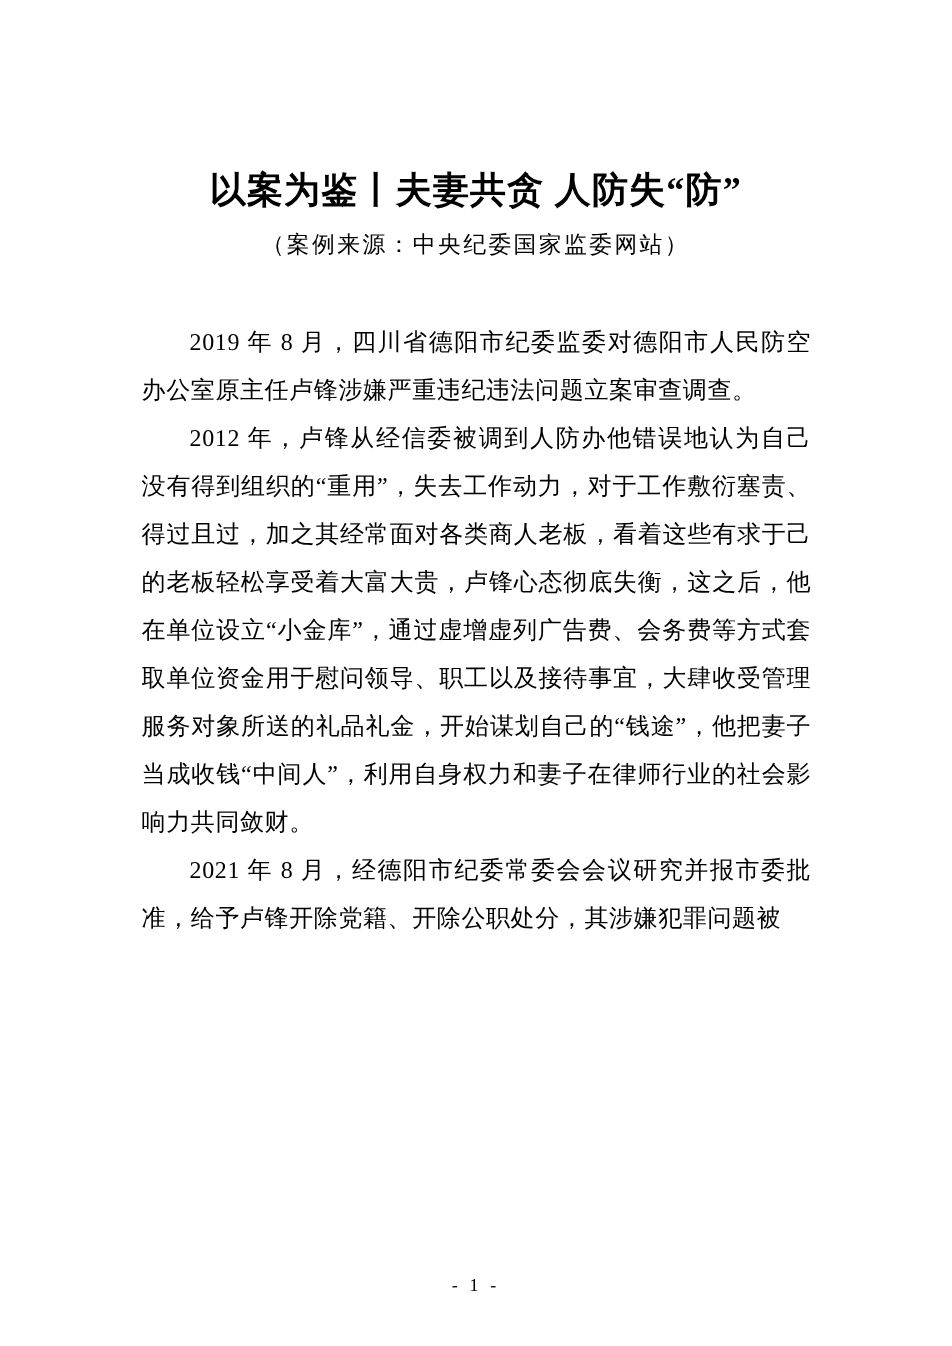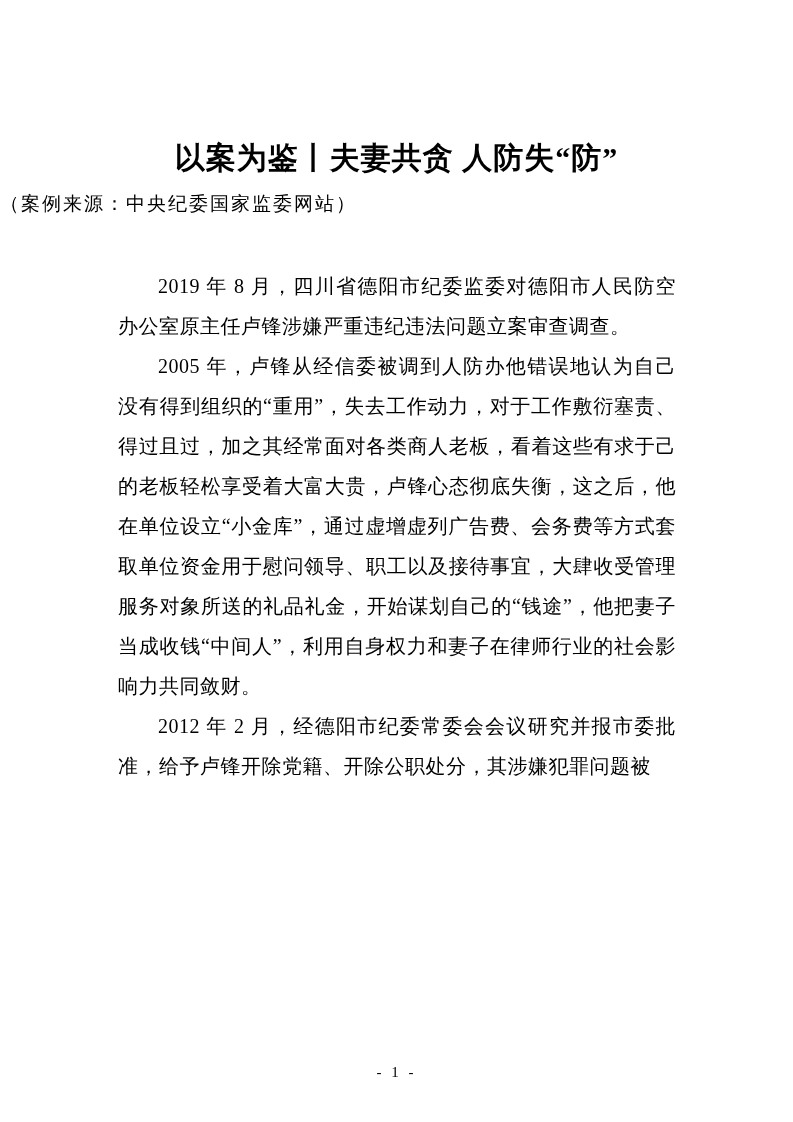--- a/index.html
+++ b/index.html
@@ -26,20 +26,21 @@
     font-size: 30px;
     font-weight: 700;
     letter-spacing: 1px;
     white-space: nowrap;
   }
   .doc-subtitle {
     position: absolute;
     top: 147px;
     left: 0;
     width: 100%;
+    text-align: center;
     font-size: 19px;
     letter-spacing: 2px;
     white-space: nowrap;
   }
   .doc-body {
     position: absolute;
     top: 222px;
     left: 118px;
     width: 558px;
   }
@@ -66,18 +67,18 @@
 </head>
 <body>
 
 <div class="page">
   <div class="doc-title">以案为鉴丨夫妻共贪 人防失“防”</div>
 
   <div class="doc-subtitle">（案例来源：中央纪委国家监委网站）</div>
 
   <div class="doc-body">
       <p class="para">2019 年 8 月，四川省德阳市纪委监委对德阳市人民防空办公室原主任卢锋涉嫌严重违纪违法问题立案审查调查。</p>
-      <p class="para">2005 年，卢锋从经信委被调到人防办他错误地认为自己没有得到组织的“重用”，失去工作动力，对于工作敷衍塞责、得过且过，加之其经常面对各类商人老板，看着这些有求于己的老板轻松享受着大富大贵，卢锋心态彻底失衡，这之后，他在单位设立“小金库”，通过虚增虚列广告费、会务费等方式套取单位资金用于慰问领导、职工以及接待事宜，大肆收受管理服务对象所送的礼品礼金，开始谋划自己的“钱途”，他把妻子当成收钱“中间人”，利用自身权力和妻子在律师行业的社会影响力共同敛财。</p>
-      <p class="para">2012 年 2 月，经德阳市纪委常委会会议研究并报市委批准，给予卢锋开除党籍、开除公职处分，其涉嫌犯罪问题被</p>
+      <p class="para">2012 年，卢锋从经信委被调到人防办他错误地认为自己没有得到组织的“重用”，失去工作动力，对于工作敷衍塞责、得过且过，加之其经常面对各类商人老板，看着这些有求于己的老板轻松享受着大富大贵，卢锋心态彻底失衡，这之后，他在单位设立“小金库”，通过虚增虚列广告费、会务费等方式套取单位资金用于慰问领导、职工以及接待事宜，大肆收受管理服务对象所送的礼品礼金，开始谋划自己的“钱途”，他把妻子当成收钱“中间人”，利用自身权力和妻子在律师行业的社会影响力共同敛财。</p>
+      <p class="para">2021 年 8 月，经德阳市纪委常委会会议研究并报市委批准，给予卢锋开除党籍、开除公职处分，其涉嫌犯罪问题被</p>
     </div>
 
   <div class="page-footer">- 1 -</div>
 </div>
 
 </body></html>

